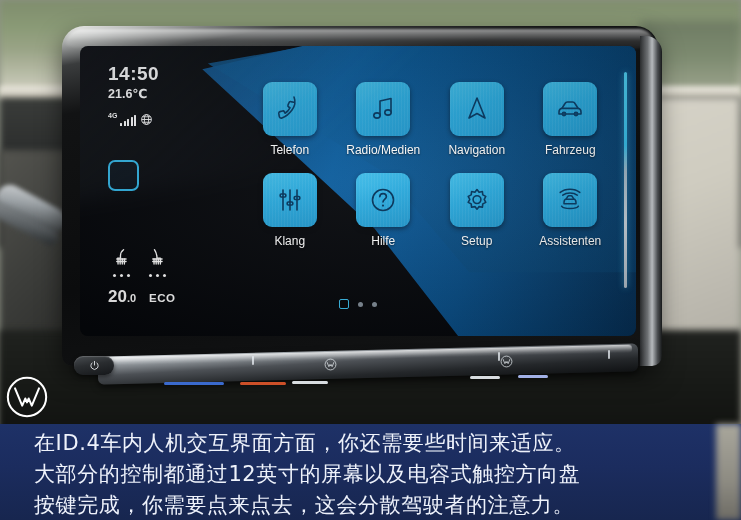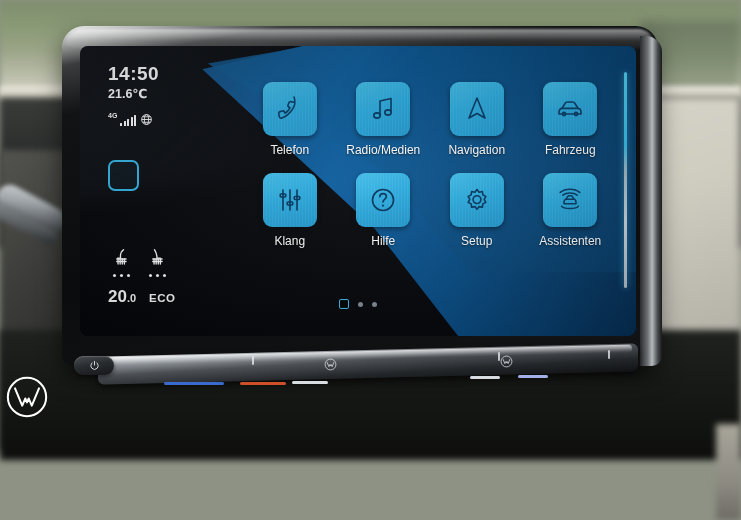--- a/index.html
+++ b/index.html
@@ -448,20 +448,25 @@
       </svg>
 
       <div class="led" style="left:96px;top:40px;width:60px;background:#3d6fd8;"></div>
       <div class="led" style="left:172px;top:40px;width:46px;background:#d8542a;"></div>
       <div class="led" style="left:224px;top:39px;width:36px;background:#e3e8ec;"></div>
       <div class="led" style="left:402px;top:34px;width:30px;background:#e3e8ec;"></div>
       <div class="led" style="left:450px;top:33px;width:30px;background:#aab9f2;"></div>
     </div>
   </div>
 
+  <div class="caption">
+    <div class="cap-line">在ID.4车内人机交互界面方面，你还需要些时间来适应。</div>
+    <div class="cap-line">大部分的控制都通过12英寸的屏幕以及电容式触控方向盘</div>
+    <div class="cap-line">按键完成，你需要点来点去，这会分散驾驶者的注意力。</div>
+  </div>
   <div class="cap-right-edge"></div>
 
   <svg class="vw-logo" viewBox="0 0 48 48" fill="none" stroke="#ffffff" stroke-width="2.1">
     <circle cx="24" cy="24" r="20"></circle>
     <path d="M11.5 15 L19 33 L22.2 25.6 L24 29.6 L25.8 25.6 L29 33 L36.5 15" stroke-linejoin="round" stroke-linecap="round"></path>
   </svg>
 
 </div>
 
 </body></html>

